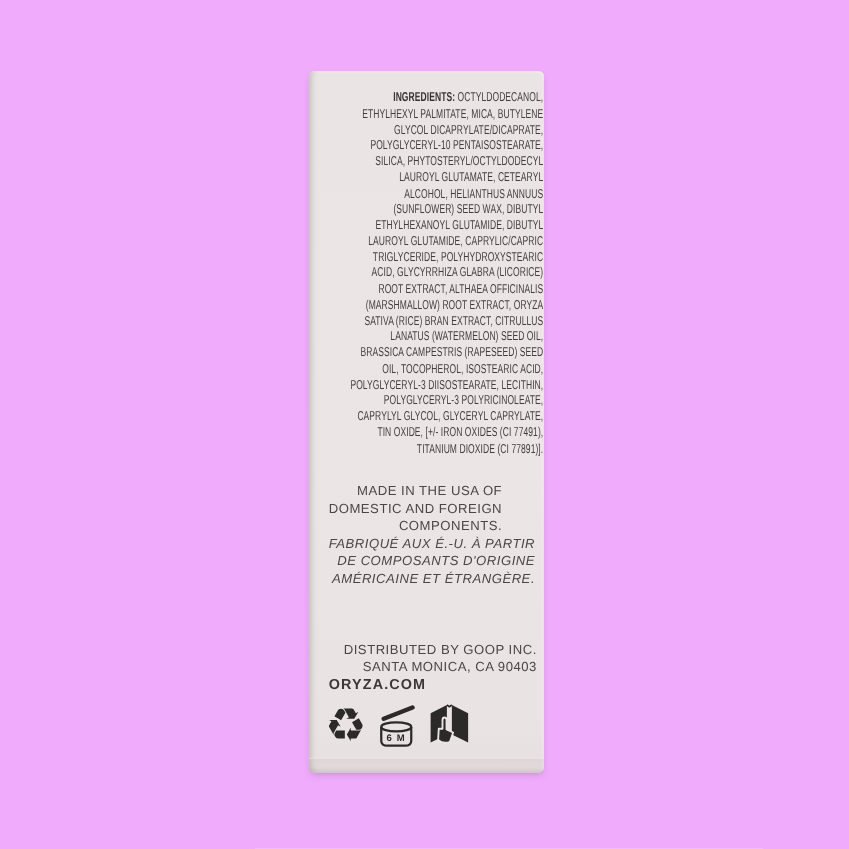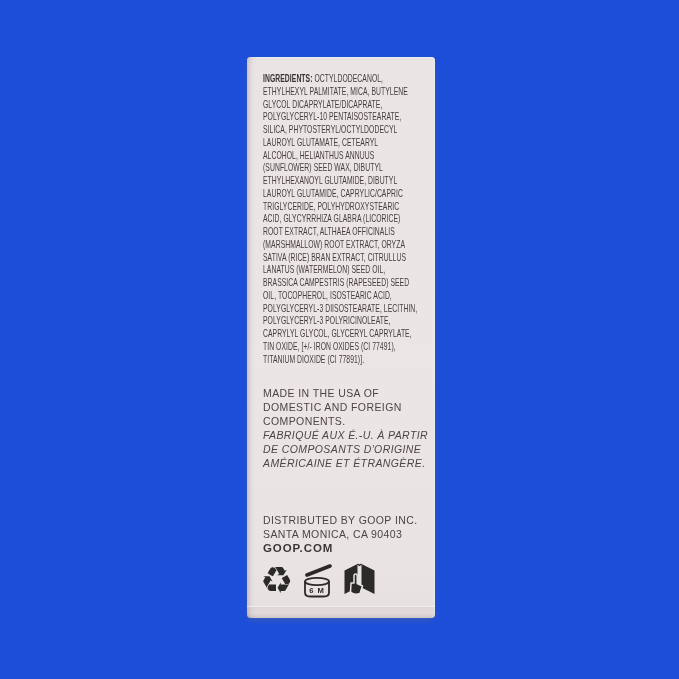--- a/index.html
+++ b/index.html
@@ -1,21 +1,22 @@
 <!DOCTYPE html>
 <html><head>
 <meta charset="utf-8">
 <style>
   html, body { margin: 0; padding: 0; }
   body { background: #ffffff; font-family: "Liberation Sans", sans-serif; }
   .stage {
     position: relative;
     width: 679px; height: 679px;
-    background: #1d4ed8;
+    background: #f0abfc;
     overflow: hidden;
+    text-align: right;
   }
   .box {
     position: absolute;
     left: 247px; top: 57px;
     width: 188px; height: 561px;
     background: linear-gradient(180deg, #ebe4e5 0%, #ece5e6 55%, #eae3e4 92%, #e7e0e1 100%);
     border-radius: 4px;
     box-shadow:
       inset 4px 0 6px -3px rgba(140,128,130,0.55),
       inset -2px 0 3px -2px rgba(255,255,255,0.6),
@@ -40,21 +41,21 @@
   
   .stmt {
     font-size: 10.5px;
     line-height: 13.8px;
     letter-spacing: 0.4px;
     color: #4b4543;
   }
   .stmt-en   { left: 16px; top: 330px; }
   .stmt-fr   { left: 16px; top: 372px; font-style: italic; }
   .stmt-rp   { left: 16px; top: 414px; }
-  .stmt-dist { left: 16px; top: 457px; }
+  .stmt-dist { left: 28px; top: 457px; }
   .site {
     left: 16px; top: 485px;
     font-size: 11.5px;
     font-weight: 700;
     letter-spacing: 0.9px;
     color: #3c3735;
   }
 
   
   .icons {
@@ -118,21 +119,21 @@
 COMPONENTS.</p>
 
     <p class="stmt stmt-fr">FABRIQUÉ AUX É.-U. À PARTIR
 DE COMPOSANTS D'ORIGINE
 AMÉRICAINE ET ÉTRANGÈRE.</p>
 
 
     <p class="stmt stmt-dist">DISTRIBUTED BY GOOP INC.
 SANTA MONICA, CA 90403</p>
 
-    <p class="site">GOOP.COM</p>
+    <p class="site">ORYZA.COM</p>
 
     <div class="icons">
 
       <span class="recycle-glyph">♻</span>
 
       <svg class="icon-svg" width="31" height="35" viewBox="0 0 31 35">
         <line x1="5" y1="11" x2="28" y2="2" stroke="#2b2a28" stroke-width="3.6" stroke-linecap="round"></line>
         <ellipse cx="15" cy="17.5" rx="12" ry="3.6" fill="none" stroke="#2b2a28" stroke-width="1.8"></ellipse>
         <path d="M3 17.5 L3 28.5 Q3 32.5 8 32.5 L22 32.5 Q27 32.5 27 28.5 L27 17.5" fill="none" stroke="#2b2a28" stroke-width="1.8"></path>
         <text x="15" y="29" text-anchor="middle" font-family="Liberation Sans, sans-serif" font-size="7.6" font-weight="700" letter-spacing="1" fill="#2b2a28">6 M</text>

